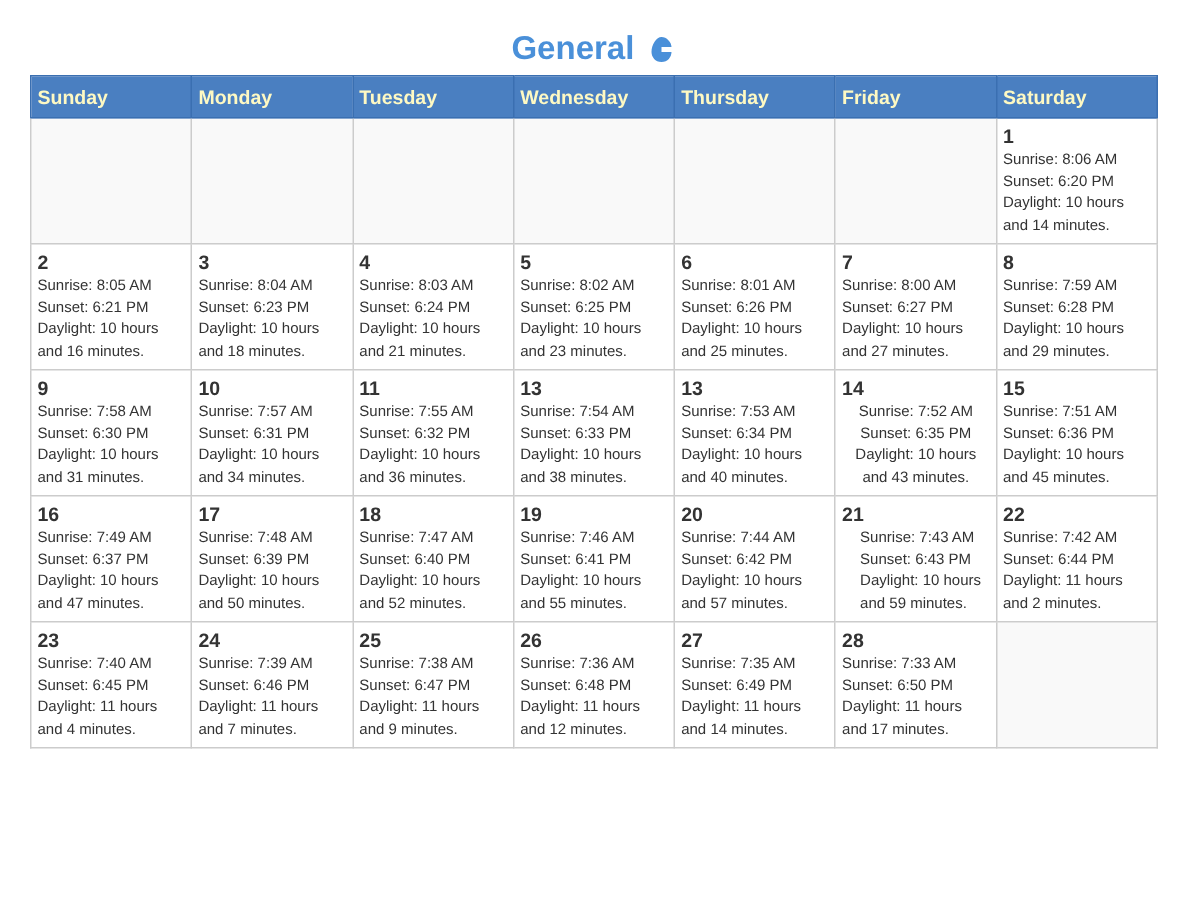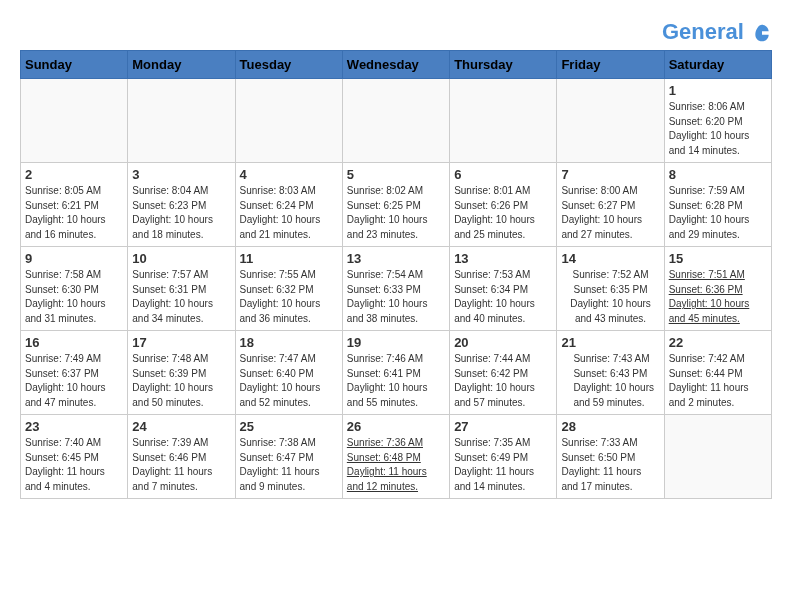--- a/index.html
+++ b/index.html
@@ -5,21 +5,21 @@
     * { margin: 0; padding: 0; box-sizing: border-box; }
     body {
       font-family: Arial, sans-serif;
       background: #fff;
       width: 792px;
       min-height: 612px;
       padding: 20px;
     }
     .header {
       display: flex;
-      justify-content: flex-end;
+      justify-content: center;
       align-items: flex-start;
       margin-bottom: 10px;
     }
     .logo {
       display: flex;
       align-items: center;
     }
     .logo-text {
       font-size: 22px;
       font-weight: bold;
@@ -46,21 +46,21 @@
       font-size: 16px;
       color: #555;
     }
     table {
       width: 100%;
       border-collapse: collapse;
       font-size: 11px;
     }
     thead th {
       background-color: #4a7fc1;
-      color: #000000;
+      color: #fef9c3;
       padding: 6px 4px;
       text-align: left;
       font-size: 13px;
       font-weight: bold;
       border: 1px solid #3a6fb1;
     }
     td {
       border: 1px solid #ccc;
       vertical-align: top;
       padding: 4px;
@@ -226,21 +226,21 @@
         </td>
         <td>
           <div class="day-num">14</div>
           <div class="day-info" style="white-space: pre-line; text-align: center;">Sunrise: 7:52 AM
 Sunset: 6:35 PM
 Daylight: 10 hours
 and 43 minutes.</div>
         </td>
         <td>
           <div class="day-num">15</div>
-          <div class="day-info" style="white-space: pre-line; text-decoration: underline;">Sunrise: 7:51 AM
+          <div class="day-info" style="white-space: pre-line;">Sunrise: 7:51 AM
 Sunset: 6:36 PM
 Daylight: 10 hours
 and 45 minutes.</div>
         </td>
       </tr>
       <tr>
         <td>
           <div class="day-num">16</div>
           <div class="day-info" style="white-space: pre-line;">Sunrise: 7:49 AM
 Sunset: 6:37 PM
@@ -307,21 +307,21 @@
         </td>
         <td>
           <div class="day-num">25</div>
           <div class="day-info" style="white-space: pre-line;">Sunrise: 7:38 AM
 Sunset: 6:47 PM
 Daylight: 11 hours
 and 9 minutes.</div>
         </td>
         <td>
           <div class="day-num">26</div>
-          <div class="day-info" style="white-space: pre-line; text-decoration: underline;">Sunrise: 7:36 AM
+          <div class="day-info" style="white-space: pre-line;">Sunrise: 7:36 AM
 Sunset: 6:48 PM
 Daylight: 11 hours
 and 12 minutes.</div>
         </td>
         <td>
           <div class="day-num">27</div>
           <div class="day-info" style="white-space: pre-line;">Sunrise: 7:35 AM
 Sunset: 6:49 PM
 Daylight: 11 hours
 and 14 minutes.</div>

